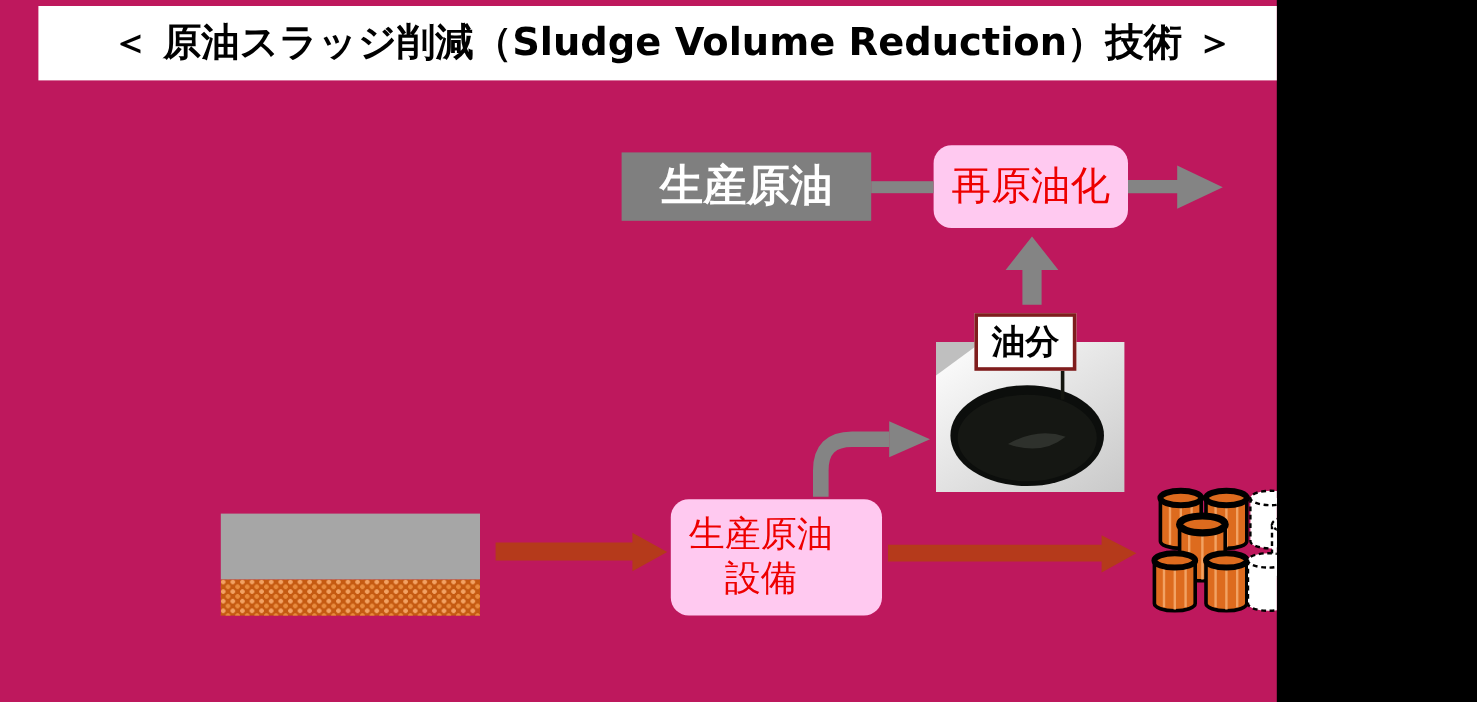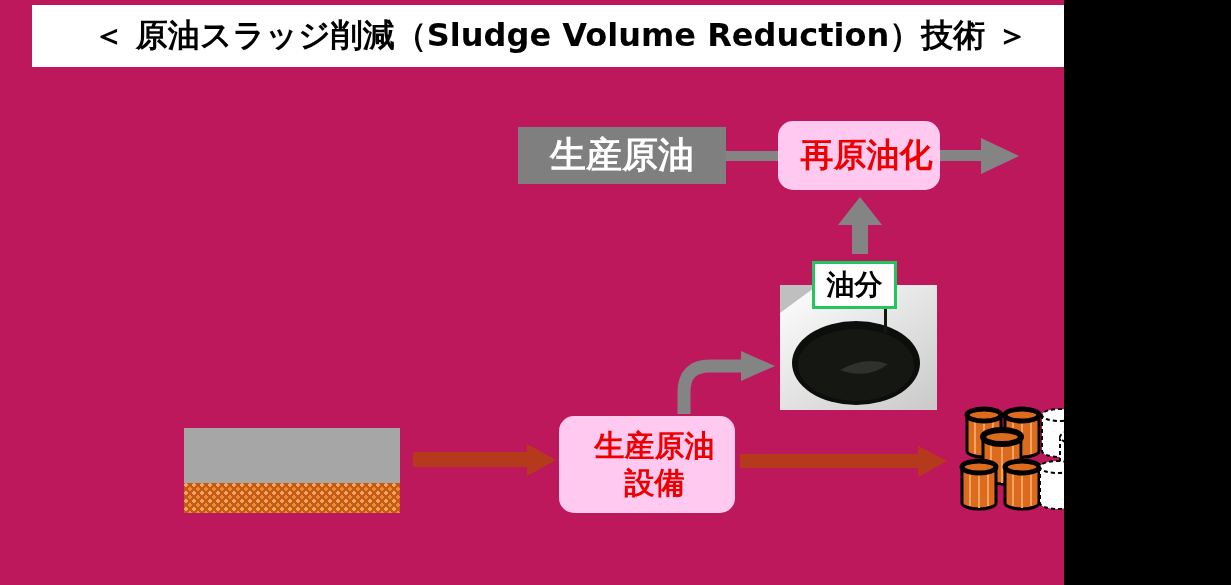--- a/index.html
+++ b/index.html
@@ -15,28 +15,28 @@
     color:#000;font-weight:bold;font-size:32px;letter-spacing:0px;white-space:nowrap;
   }
   
   .gray-box{
     left:518px;top:127px;width:208px;height:57px;background:#7F7F7F;
     display:flex;align-items:center;justify-content:center;
     color:#FFFFFF;font-weight:bold;font-size:36px;
   }
   
   .pink-box{
-    background:#FFC9F0;border-radius:15px;color:#EE0000;font-weight:bold;
-    display:flex;align-items:center;justify-content:center;text-align:center;padding-left:15px;
+    background:#FFC9F0;border-radius:15px;color:#EE0000;font-weight:normal;
+    display:flex;align-items:center;text-align:center;padding-left:15px;
   }
   .re-crude{left:778px;top:121px;width:162px;height:69px;font-size:33px;}
   .centrifuge{left:559px;top:416px;width:176px;height:97px;font-size:30px;line-height:1.22;}
   
   .oil-label{
-    left:812px;top:261px;width:85px;height:48px;background:#FFFFFF;border:3px solid #22c55e;
+    left:812px;top:261px;width:85px;height:48px;background:#FFFFFF;border:3px solid #7f1d1d;
     display:flex;align-items:center;justify-content:center;
     color:#000;font-weight:bold;font-size:28px;z-index:5;
   }
   
   .oil-photo{
     left:780px;top:285px;width:157px;height:125px;z-index:2;
     background:linear-gradient(145deg,#ffffff 0%,#e9e9e9 40%,#c9c9c9 100%);
   }
   .oil-photo svg{display:block;}
   

